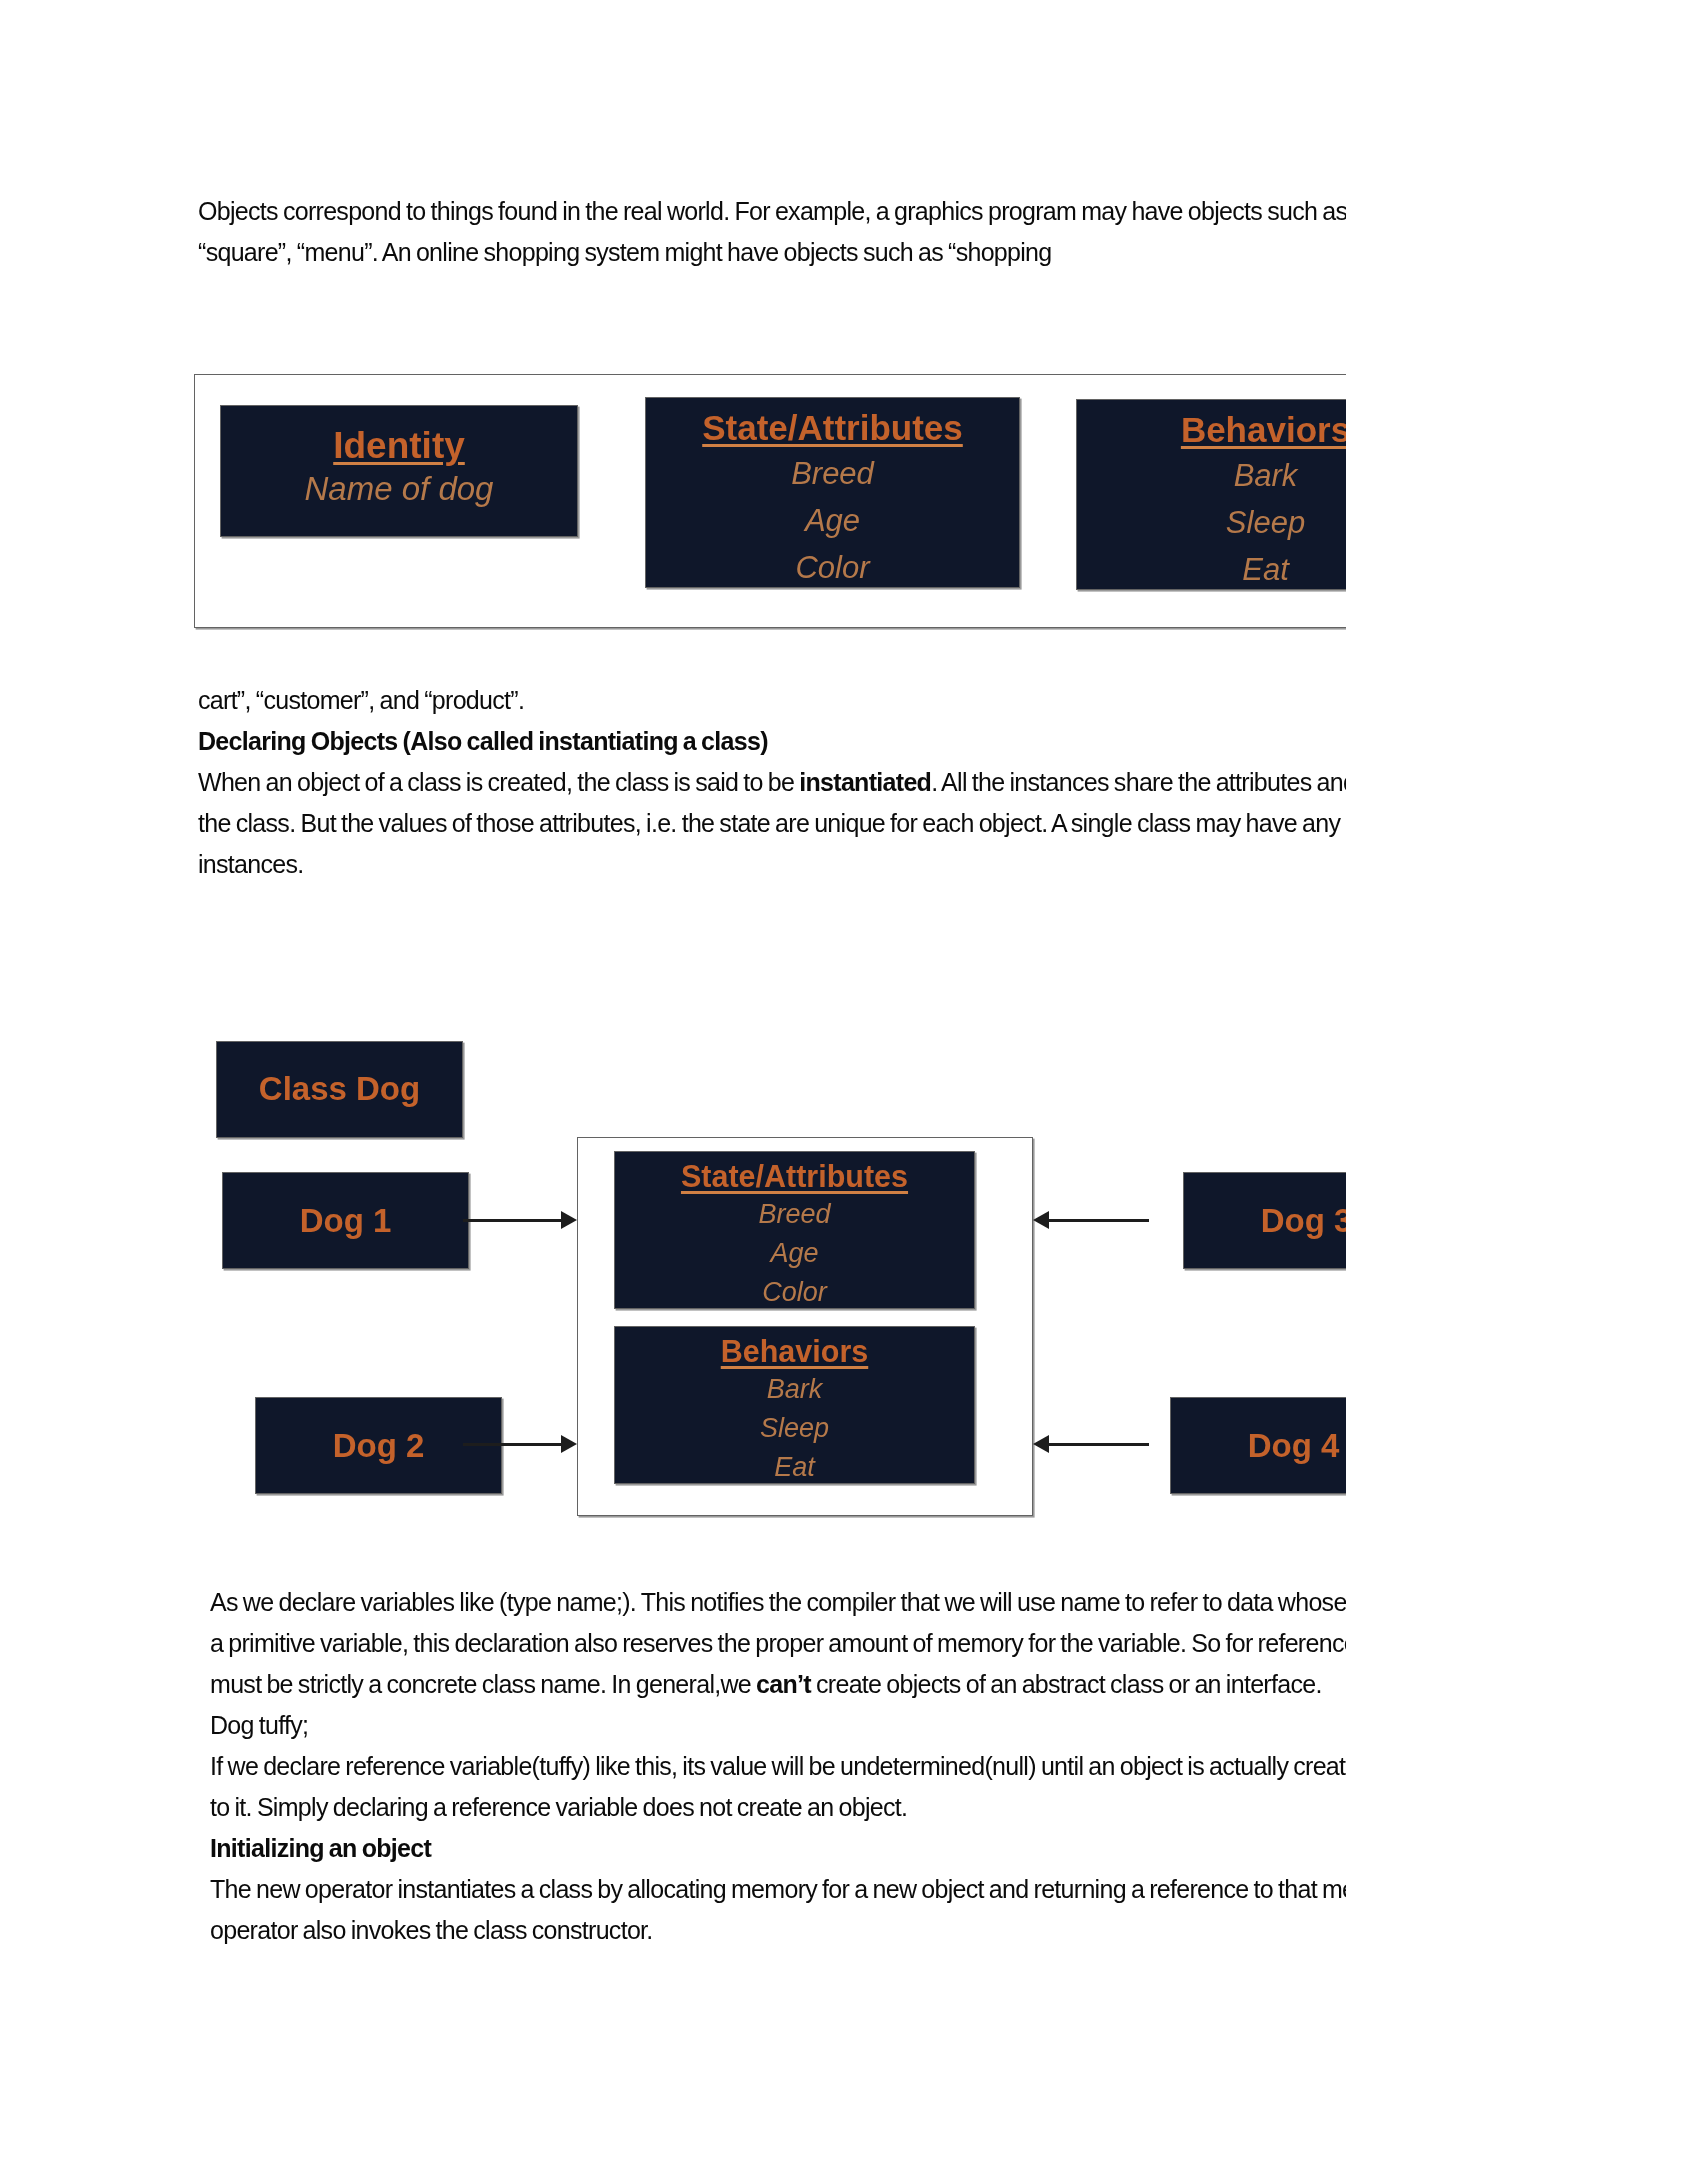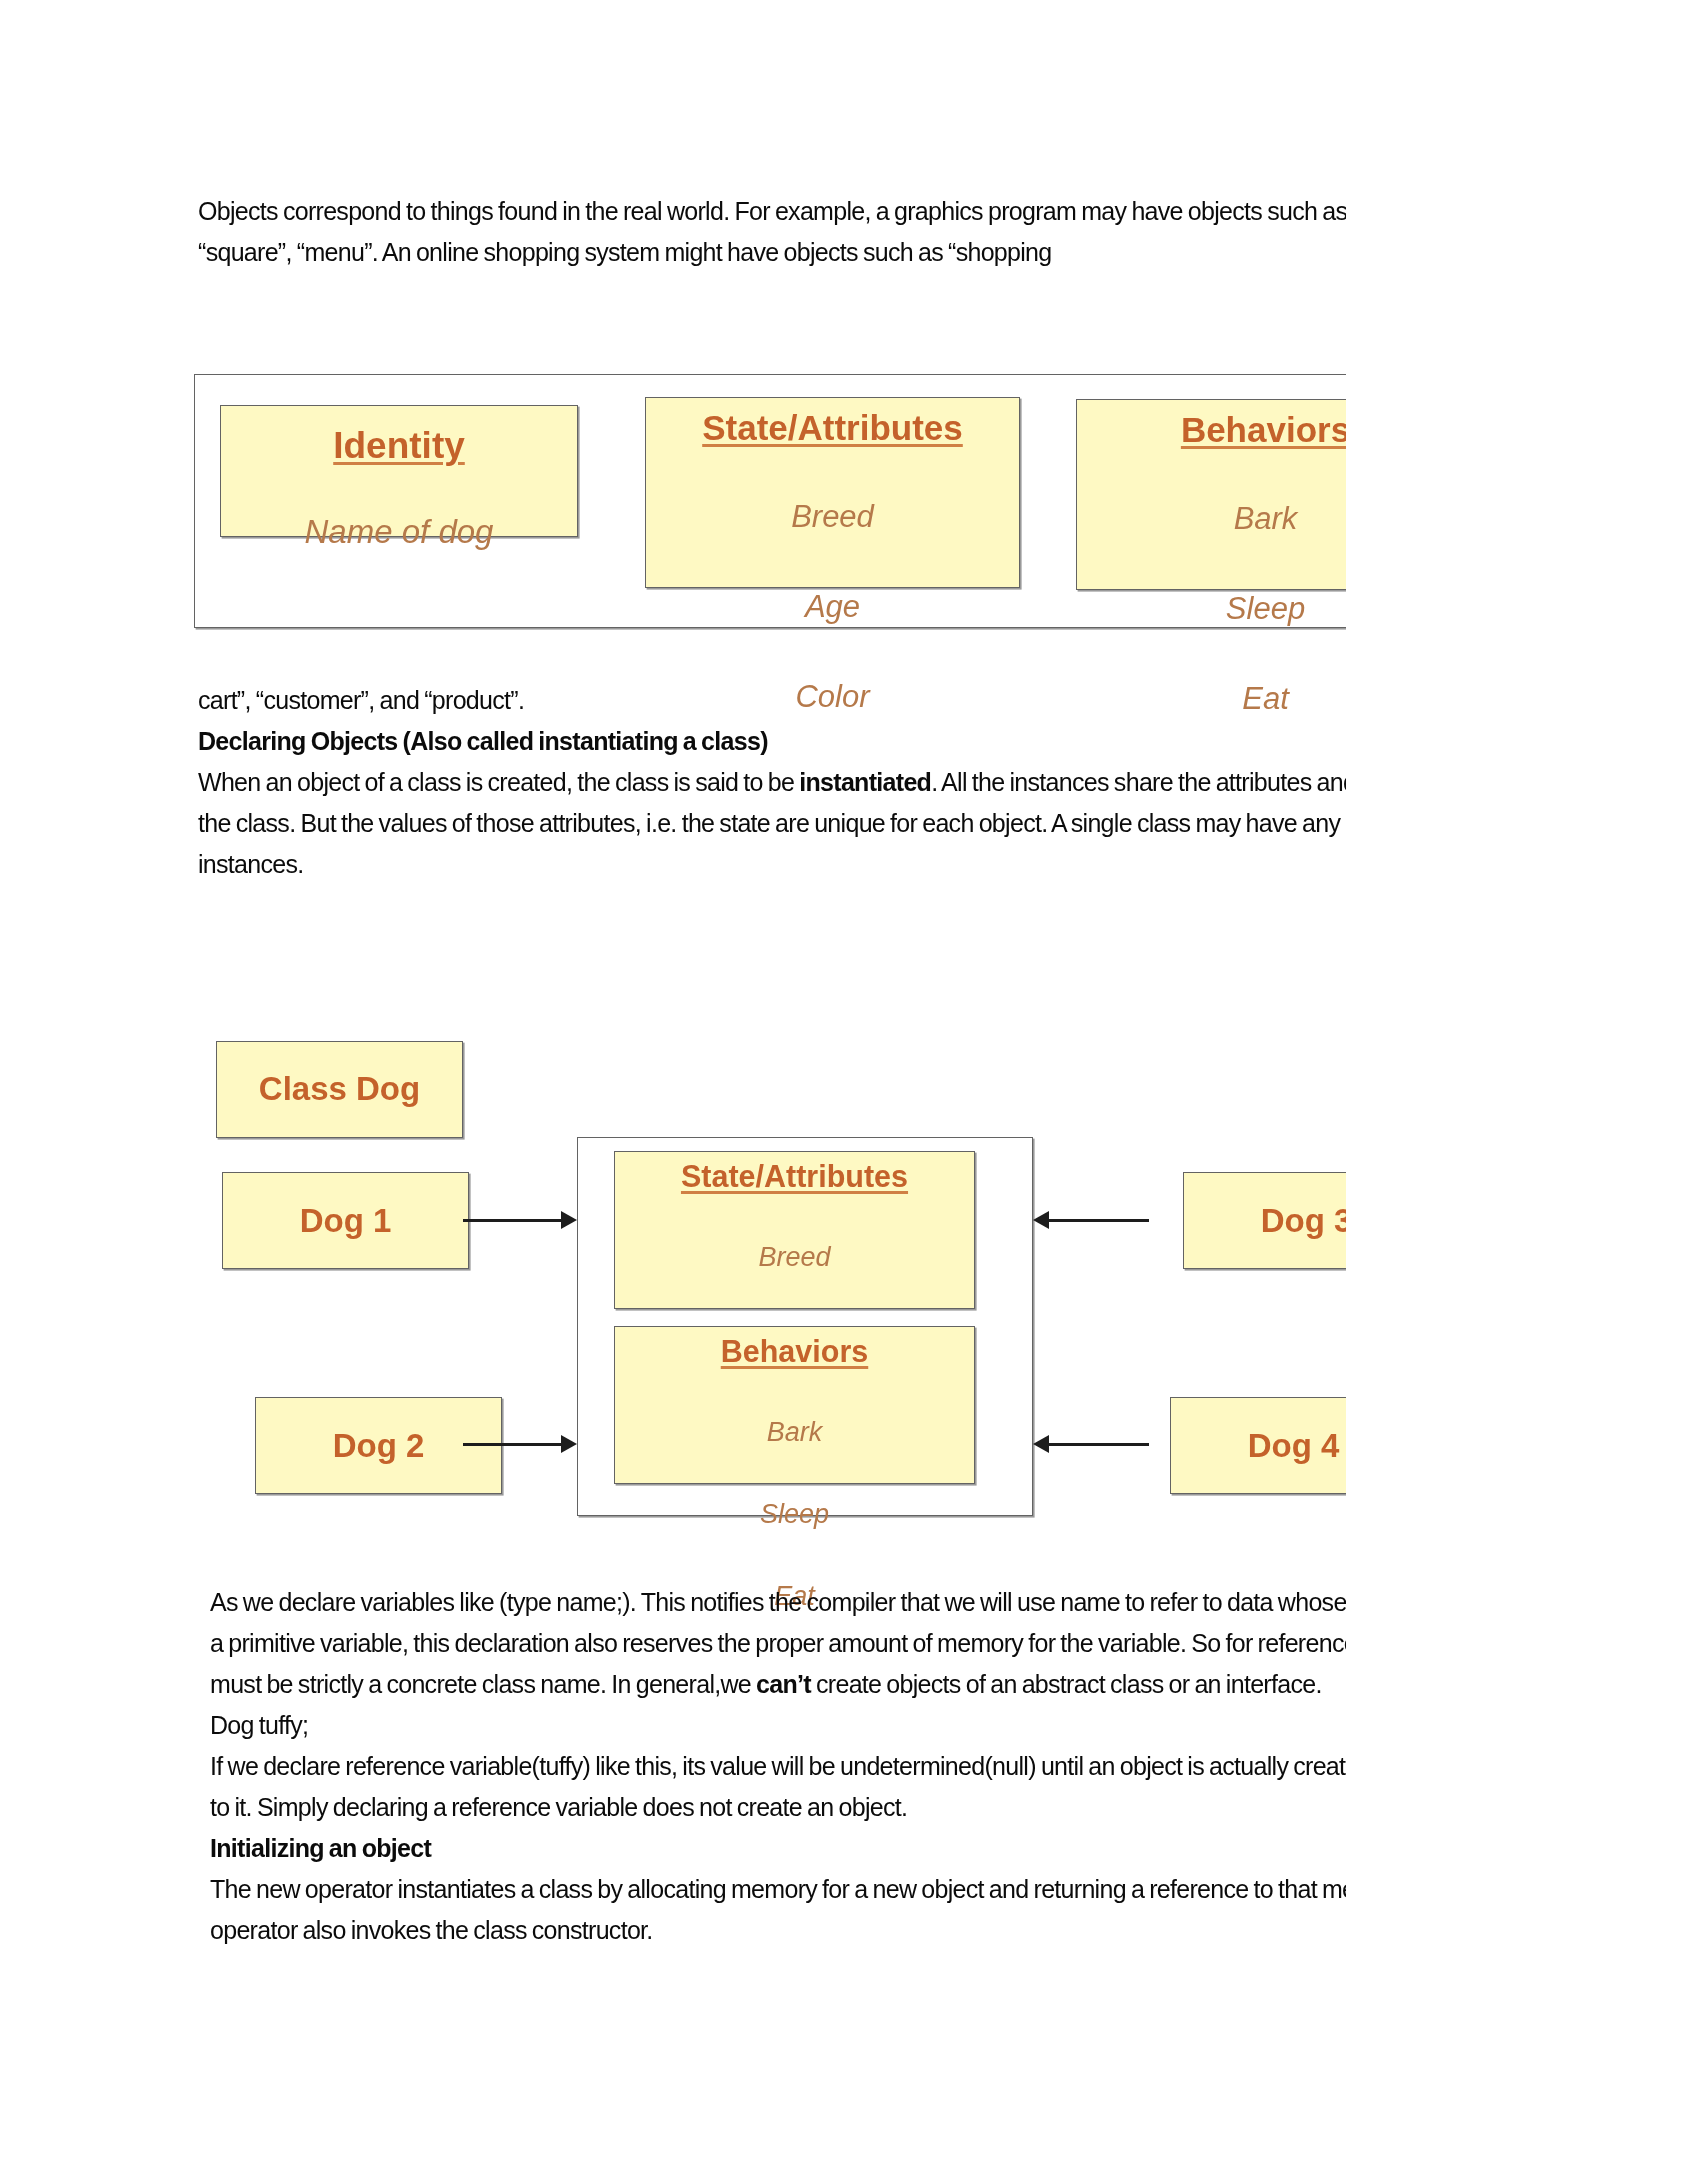--- a/index.html
+++ b/index.html
@@ -44,26 +44,25 @@
     position: absolute;
     box-sizing: border-box;
     border: 1.6px solid #636363;
     background: #ffffff;
     box-shadow: 1.6px 1.6px 0 0 #9a9a9a;
   }
   .node {
     position: absolute;
     box-sizing: border-box;
     border: 1.6px solid #636363;
-    background: #fef9c3;
+    background: #0f172a;
     box-shadow: 1.6px 1.6px 0 0 #9a9a9a;
     display: flex;
     flex-direction: column;
     align-items: center;
-    gap: 43px;
   }
   .node-title {
     font-family: "Liberation Sans", sans-serif;
     font-weight: bold;
     color: #c4622b;
     text-decoration: underline;
     text-decoration-color: #d08044;
     text-underline-offset: 4.1px;
     text-decoration-thickness: 2.5px;
     white-space: nowrap;

